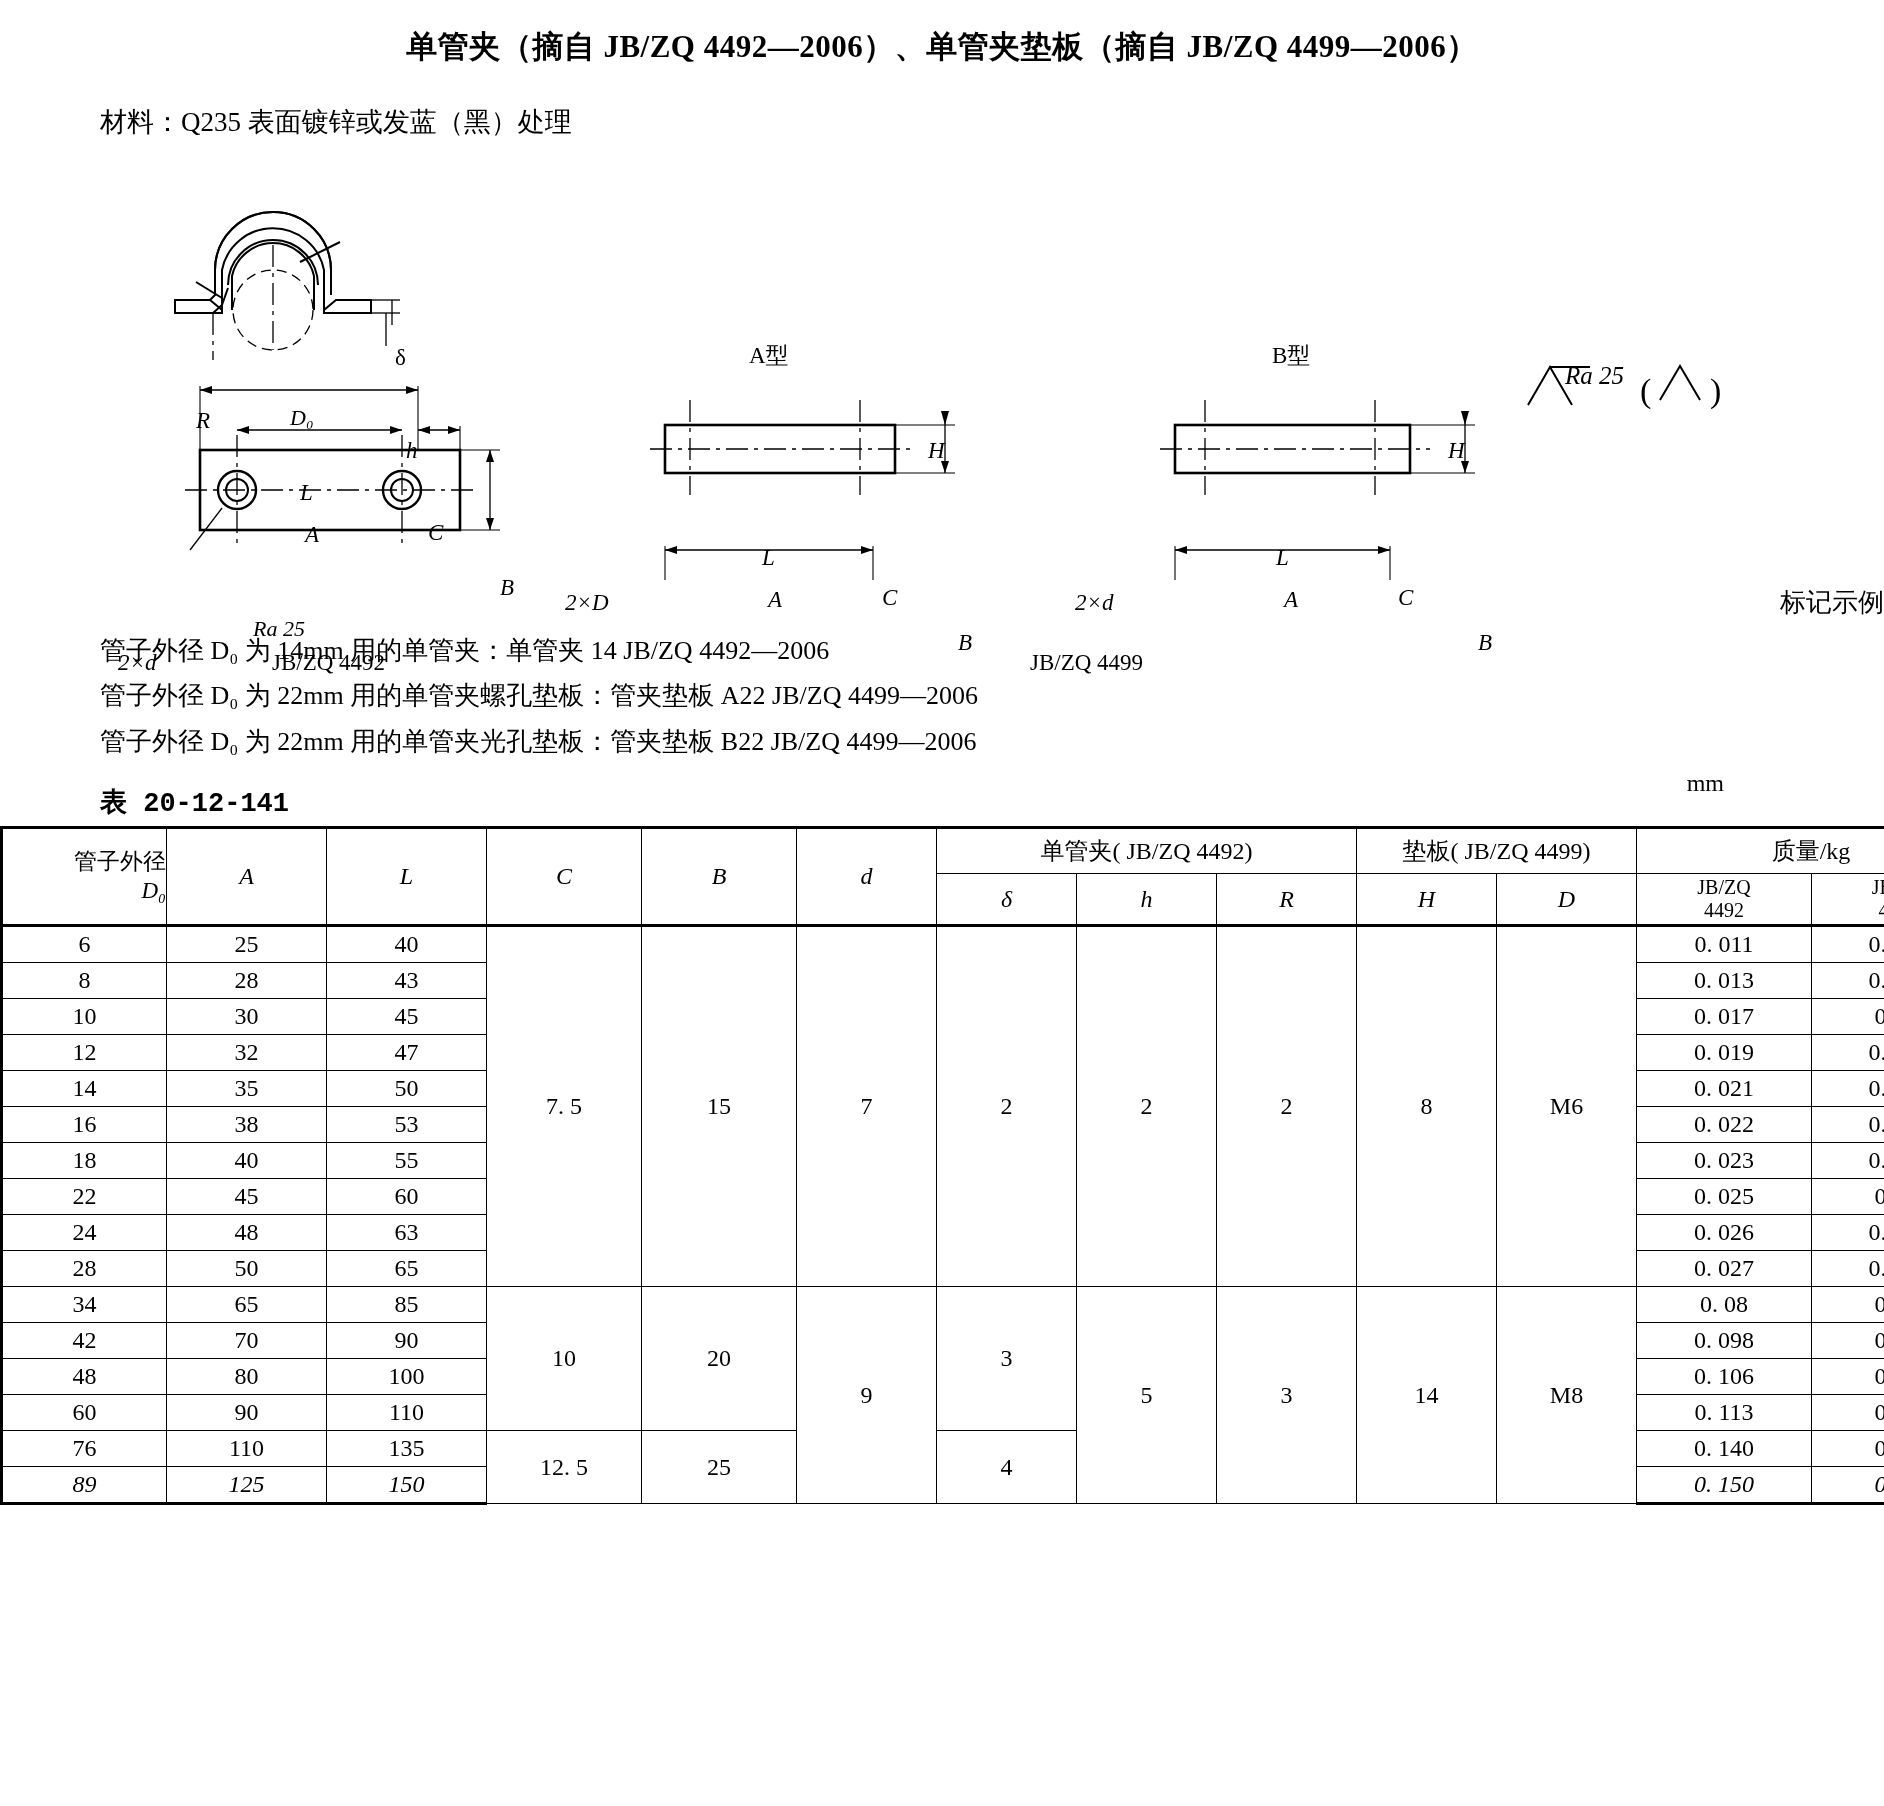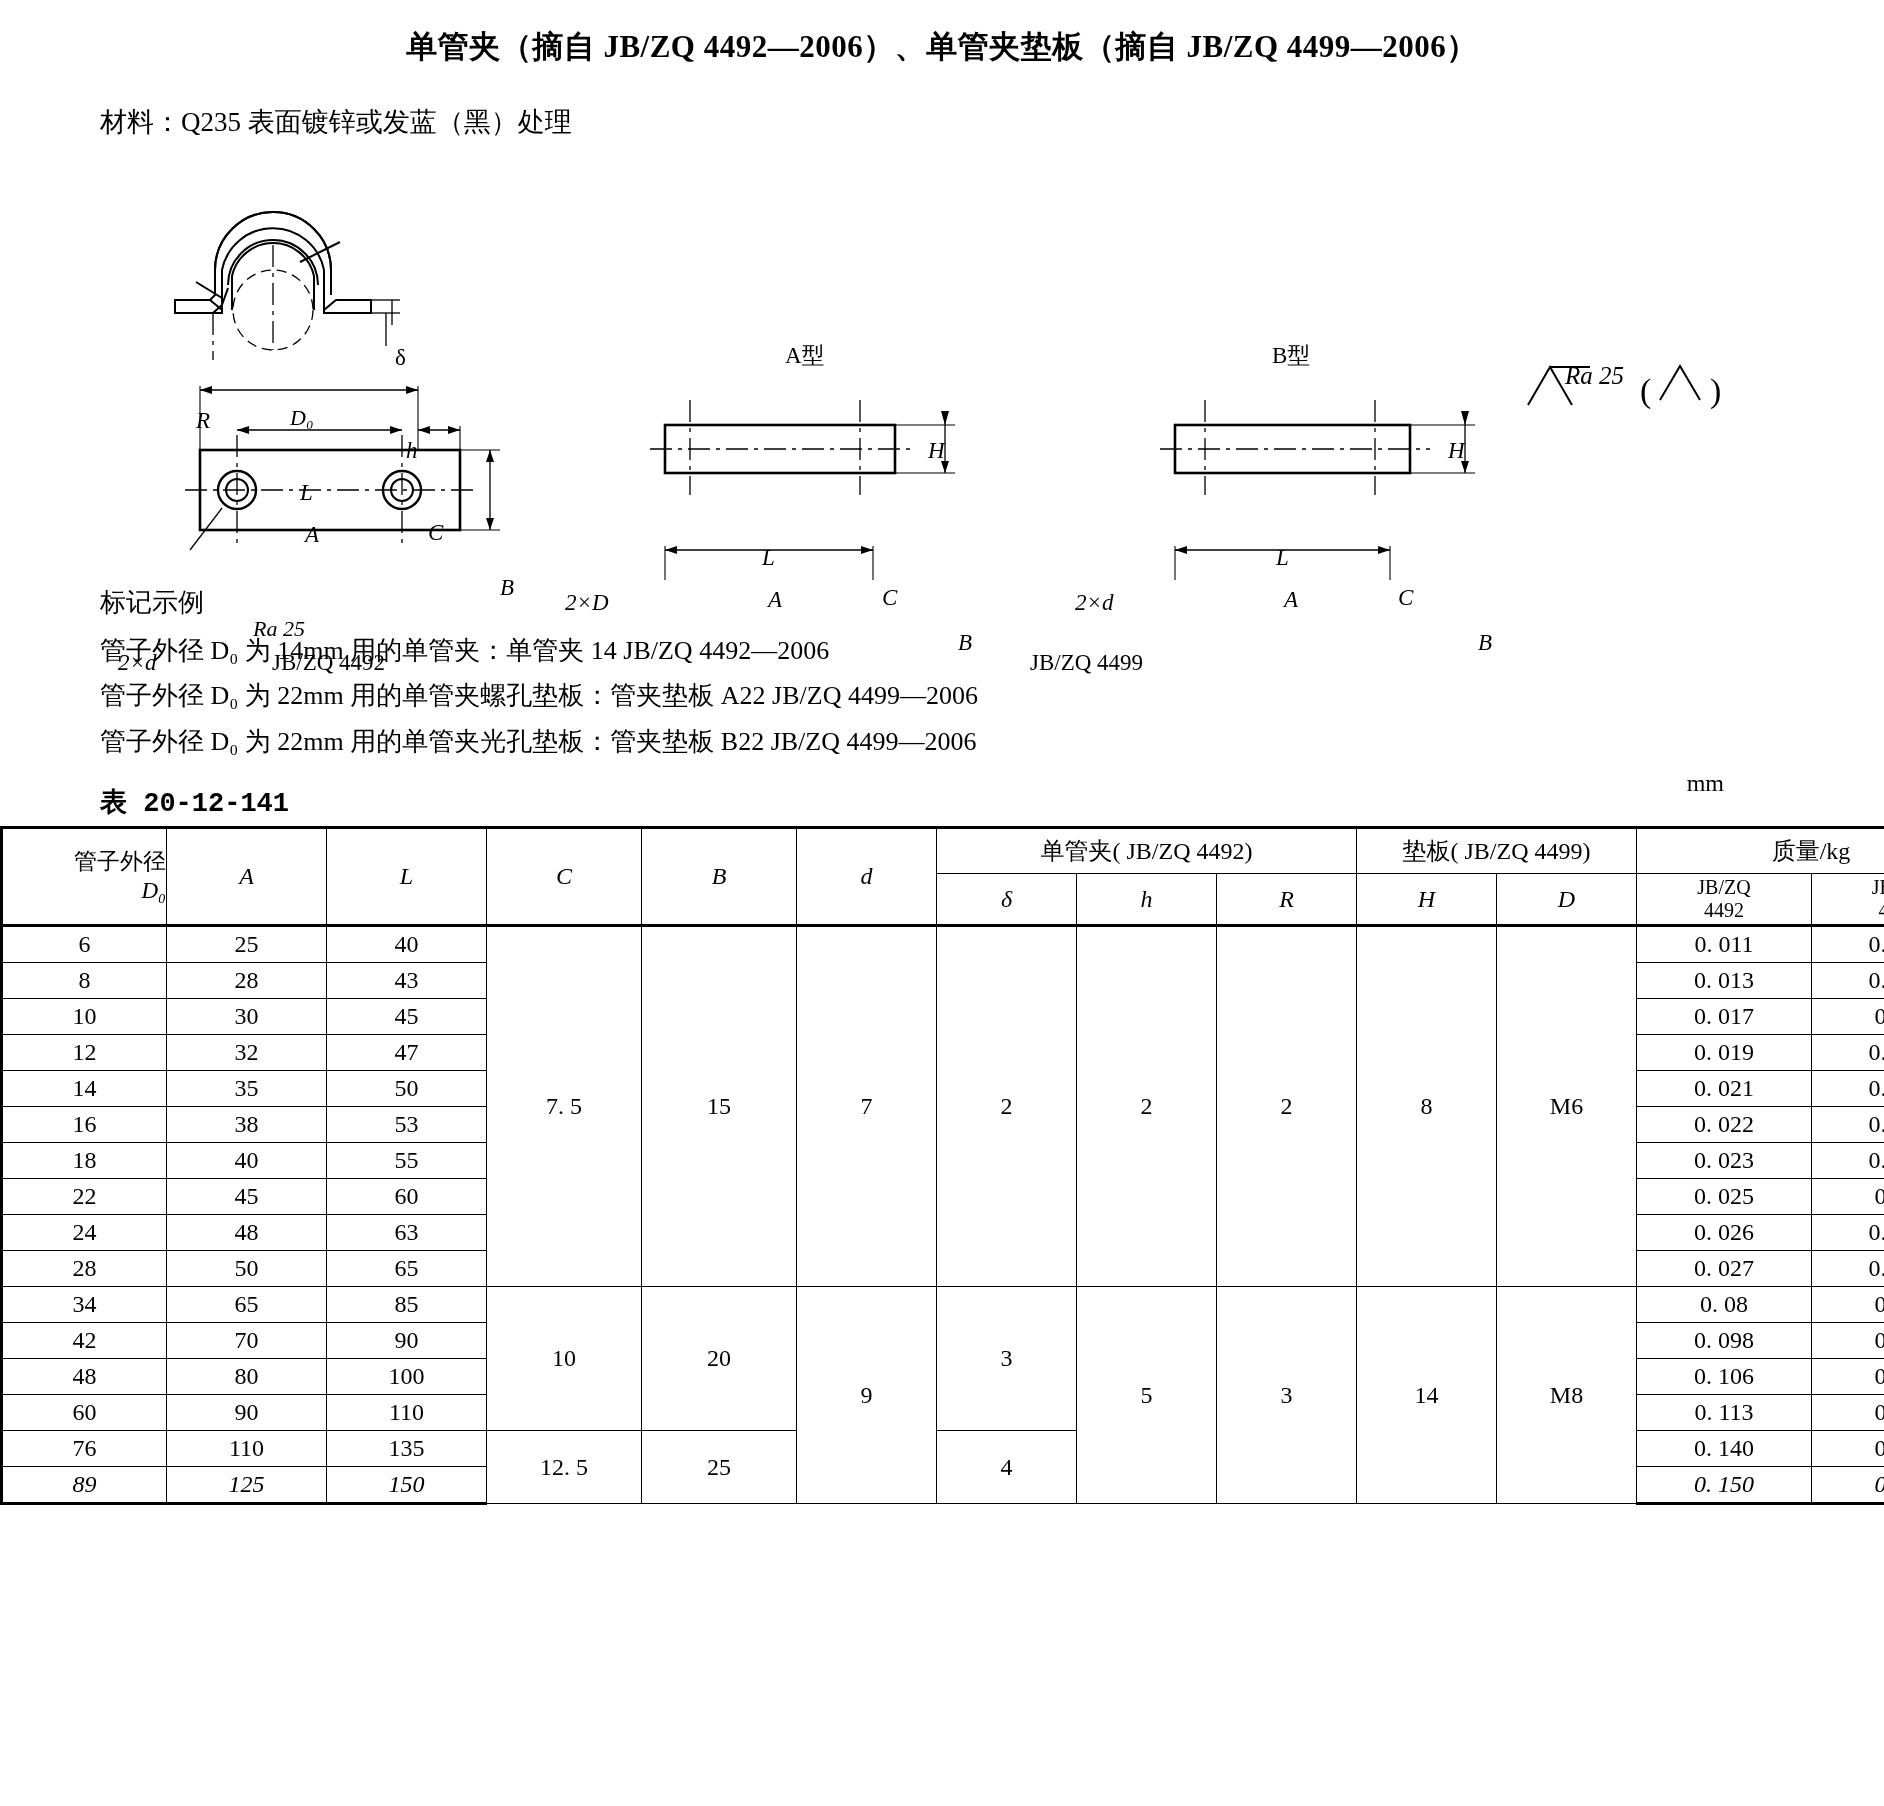--- a/index.html
+++ b/index.html
@@ -42,21 +42,21 @@
     position: absolute;
     font-size: 23px;
   }
   .ital { font-style: italic; font-family: Liberation Serif, serif; }
 
   .notes {
     margin-left: 100px;
     font-size: 26px;
     line-height: 1.75;
   }
-  .notes .hdr { margin-bottom: 2px; }
+  .notes .hdr { margin-bottom: 2px; text-align: right; }
   .tbl-caption {
     margin-left: 100px;
     font-size: 27px;
     font-weight: bold;
     margin-top: 14px;
     display: inline-block;
     font-family: Liberation Mono, monospace;
   }
   .mm {
     float: right;
@@ -264,21 +264,21 @@
     <div class="fig-label ital" style="left:290px; top:255px; font-size:22px;">D₀</div>
     <div class="fig-label ital" style="left:406px; top:288px;">h</div>
     <div class="fig-label ital" style="left:300px; top:330px;">L</div>
     <div class="fig-label ital" style="left:305px; top:372px;">A</div>
     <div class="fig-label ital" style="left:428px; top:370px;">C</div>
     <div class="fig-label ital" style="left:500px; top:425px;">B</div>
     <div class="fig-label ital" style="left:253px; top:466px; font-size:22px;">Ra 25</div>
     <div class="fig-label ital" style="left:118px; top:500px;">2×d</div>
     <div class="fig-label" style="left:272px; top:500px;">JB/ZQ  4492</div>
 
-    <div class="fig-label" style="left:785px; top:190px;">A型</div>
+    <div class="fig-label" style="left:749px; top:190px;">A型</div>
     <div class="fig-label ital" style="left:928px; top:288px;">H</div>
     <div class="fig-label ital" style="left:762px; top:395px;">L</div>
     <div class="fig-label ital" style="left:768px; top:437px;">A</div>
     <div class="fig-label ital" style="left:882px; top:435px;">C</div>
     <div class="fig-label ital" style="left:958px; top:480px;">B</div>
     <div class="fig-label ital" style="left:565px; top:440px;">2×D</div>
 
     <div class="fig-label" style="left:1272px; top:190px;">B型</div>
     <div class="fig-label ital" style="left:1448px; top:288px;">H</div>
     <div class="fig-label ital" style="left:1276px; top:395px;">L</div>

